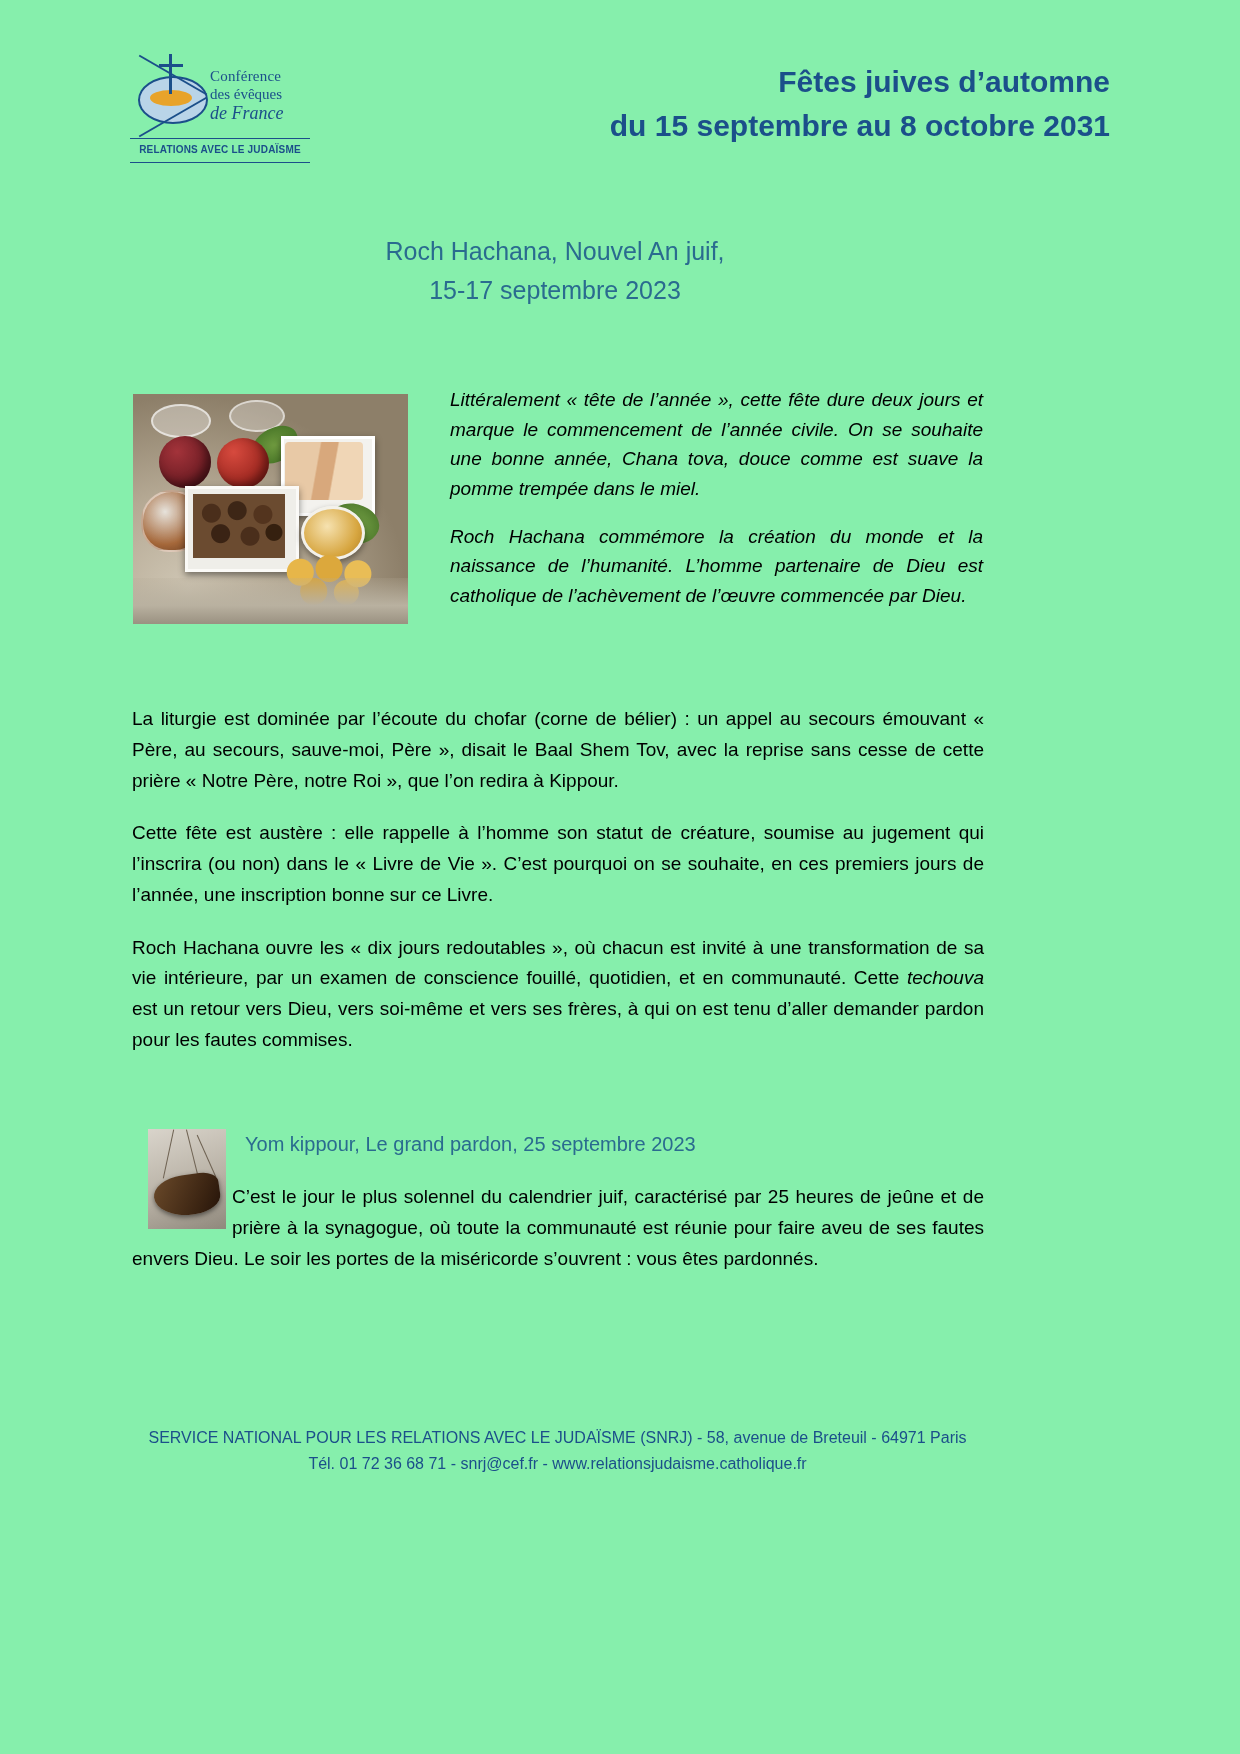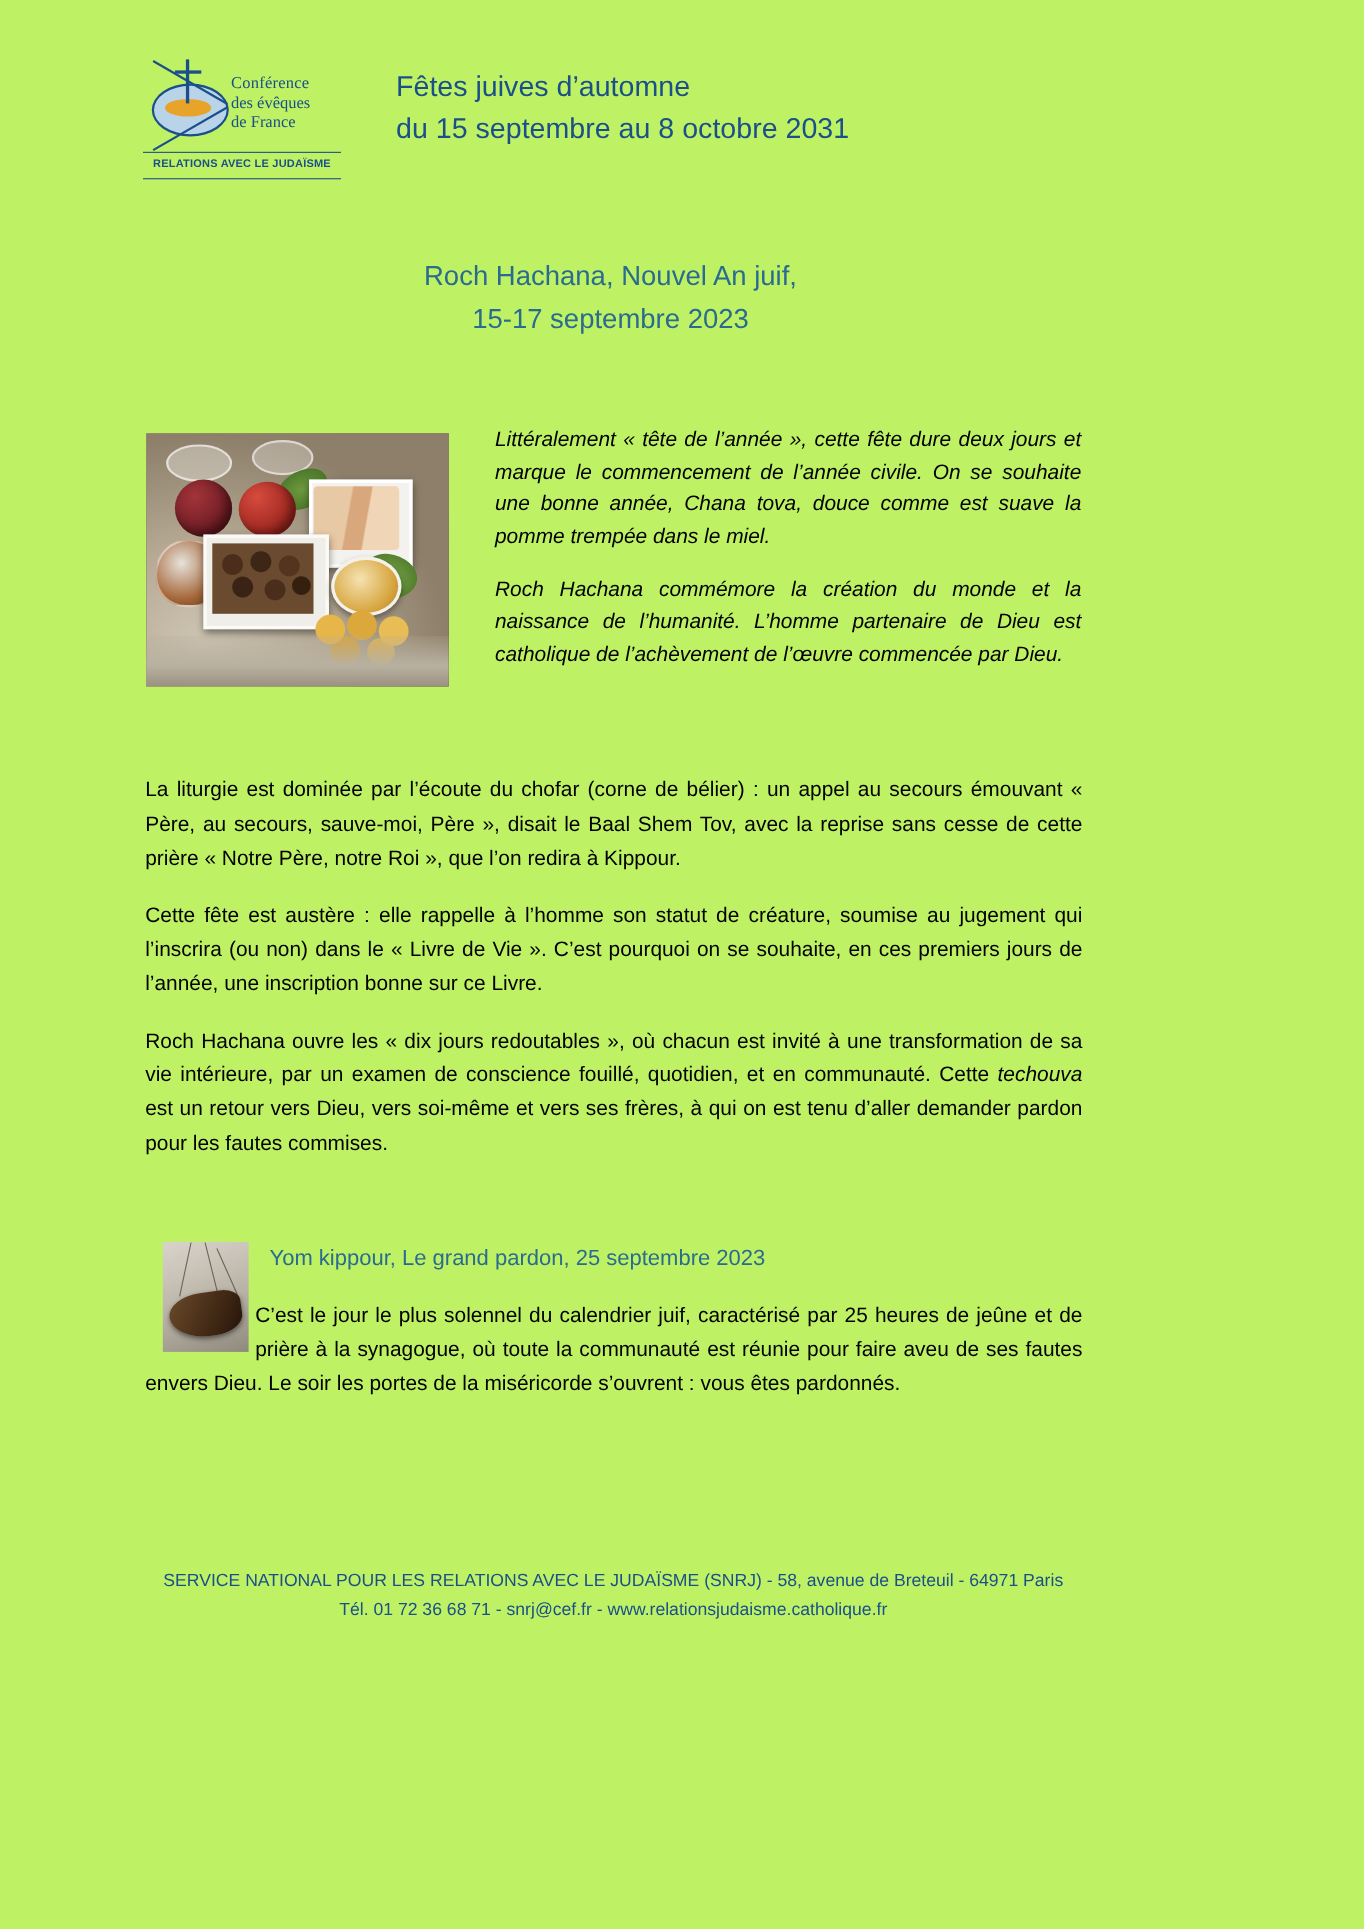--- a/index.html
+++ b/index.html
@@ -4,21 +4,21 @@
 <style>
   html, body {
     margin: 0;
     padding: 0;
     background: #ffffff;
   }
   .page {
     position: relative;
     width: 1240px;
     height: 1754px;
-    background: #bef264;
+    background: #86efac;
     font-family: "Liberation Sans", sans-serif;
     color: #000000;
     overflow: hidden;
   }
 
   
   .header {
     position: absolute;
     top: 50px;
     left: 130px;
@@ -104,21 +104,22 @@
     font-family: "Liberation Serif", serif;
     font-size: 15px;
     letter-spacing: .2px;
   }
   .logo-text .l2 {
     font-family: "Liberation Serif", serif;
     font-size: 15px;
   }
   .logo-text .l3 {
     font-family: "Liberation Serif", serif;
-    font-size: 15px;
+    font-size: 18px;
+    font-style: italic;
   }
   .logo-rule {
     position: absolute;
     left: 0px;
     top: 88px;
     width: 180px;
     border-top: 1px solid #1b4f8a;
   }
   .logo-tagline {
     position: absolute;
@@ -137,24 +138,24 @@
     top: 112px;
     width: 180px;
     border-top: 1px solid #1b4f8a;
   }
 
   .doc-title {
     position: absolute;
     left: 230px;
     top: 10px;
     width: 750px;
-    text-align: left;
+    text-align: right;
     color: #1b4f8a;
-    font-size: 26px;
-    font-weight: normal;
+    font-size: 30px;
+    font-weight: bold;
     line-height: 1.45;
   }
 
   
   .section1-title {
     position: absolute;
     top: 232px;
     left: 130px;
     width: 850px;
     text-align: center;

